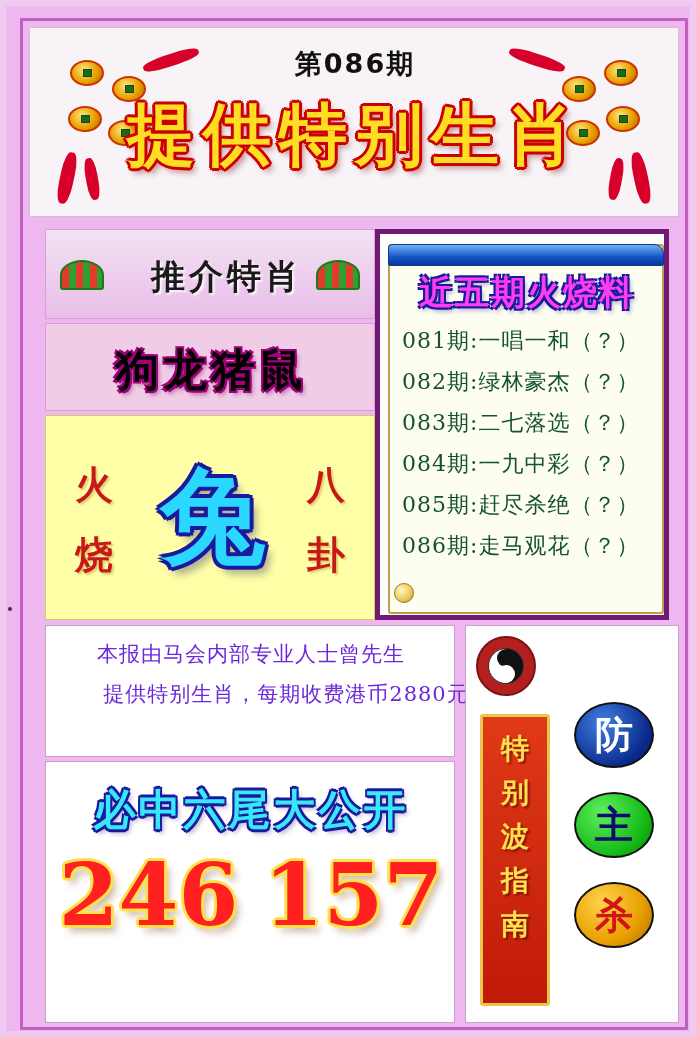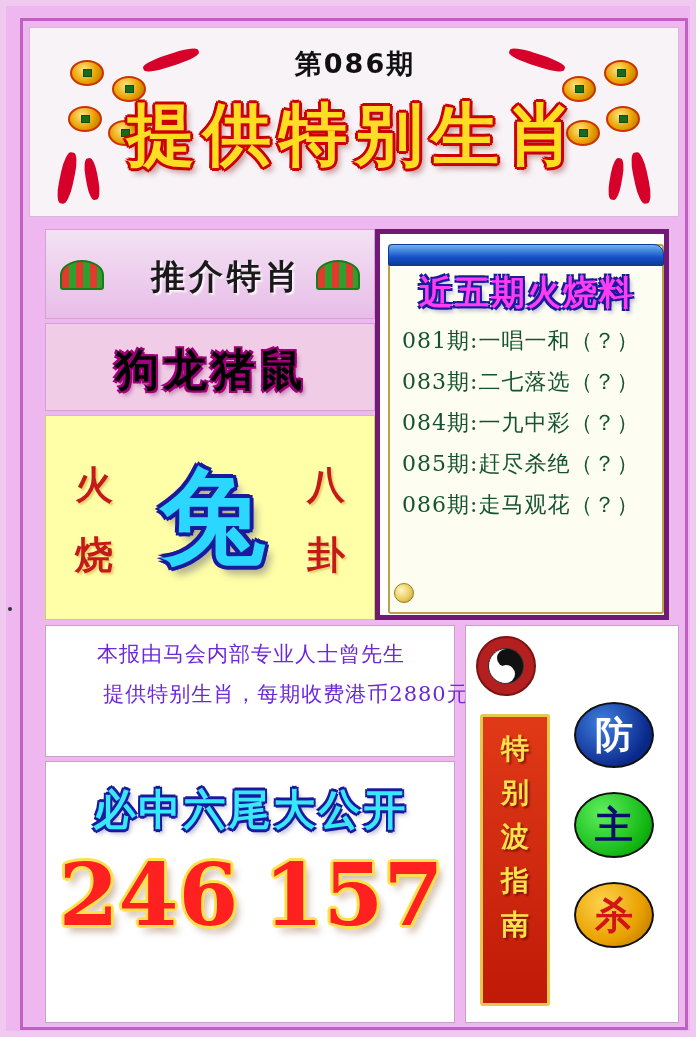--- a/index.html
+++ b/index.html
@@ -520,20 +520,21 @@
       </div>
     </div>
 
     <div class="scroll-panel">
       <div class="scroll-paper"></div>
       <div class="scroll-bar-top"></div>
       <div class="scroll-knob"></div>
       <div class="scroll-title">近五期火烧料</div>
       <div class="scroll-list">
         <div class="scroll-row">081期:一唱一和（？）</div>
+        <div class="scroll-row">082期:绿林豪杰（？）</div>
         <div class="scroll-row">083期:二七落选（？）</div>
         <div class="scroll-row">084期:一九中彩（？）</div>
         <div class="scroll-row">085期:赶尽杀绝（？）</div>
         <div class="scroll-row">086期:走马观花（？）</div>
       </div>
     </div>
 
     <div class="notice">
       <div class="notice-line l1">本报由马会内部专业人士曾先生</div>
       <div class="notice-line l2">提供特别生肖，每期收费港币2880元</div>

